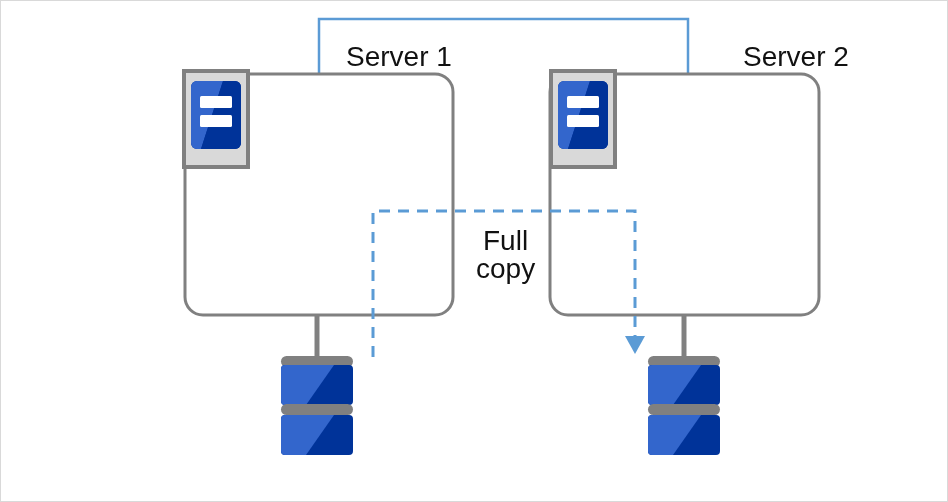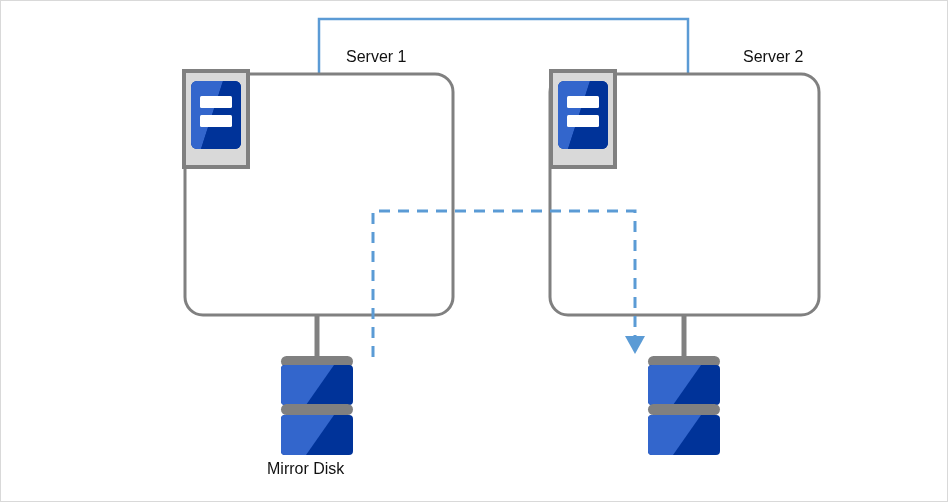--- a/index.html
+++ b/index.html
@@ -20,21 +20,21 @@
   .svg-layer {
     position: absolute;
     left: 0;
     top: 0;
     width: 948px;
     height: 502px;
   }
   .label {
     position: absolute;
     color: #111111;
-    font-size: 16px;
+    font-size: 28px;
     line-height: 24px;
     white-space: pre-line;
     font-family: "Liberation Sans", sans-serif;
     text-align: center;
   }
   #server1-label { left: 345px; top: 44px; }
   #server2-label { left: 742px; top: 44px; }
   #fullcopy-label { left: 475px; top: 226px; line-height: 28px; }
   #mirrordisk-label { left: 266px; top: 456px; }
 </style>
@@ -137,16 +137,17 @@
         <polygon points="647,414 700,414 672,454 647,454" fill="#3366CC"></polygon>
       </g>
     </g>
 
   </svg>
 
   <div class="label" id="server1-label">Server 1</div>
 
   <div class="label" id="server2-label">Server 2</div>
 
+  <div class="label" id="fullcopy-label">Full
+copy</div>
 
-  <div class="label" id="mirrordisk-label">Mirror Disk</div>
 
 </div>
 
 </body></html>

